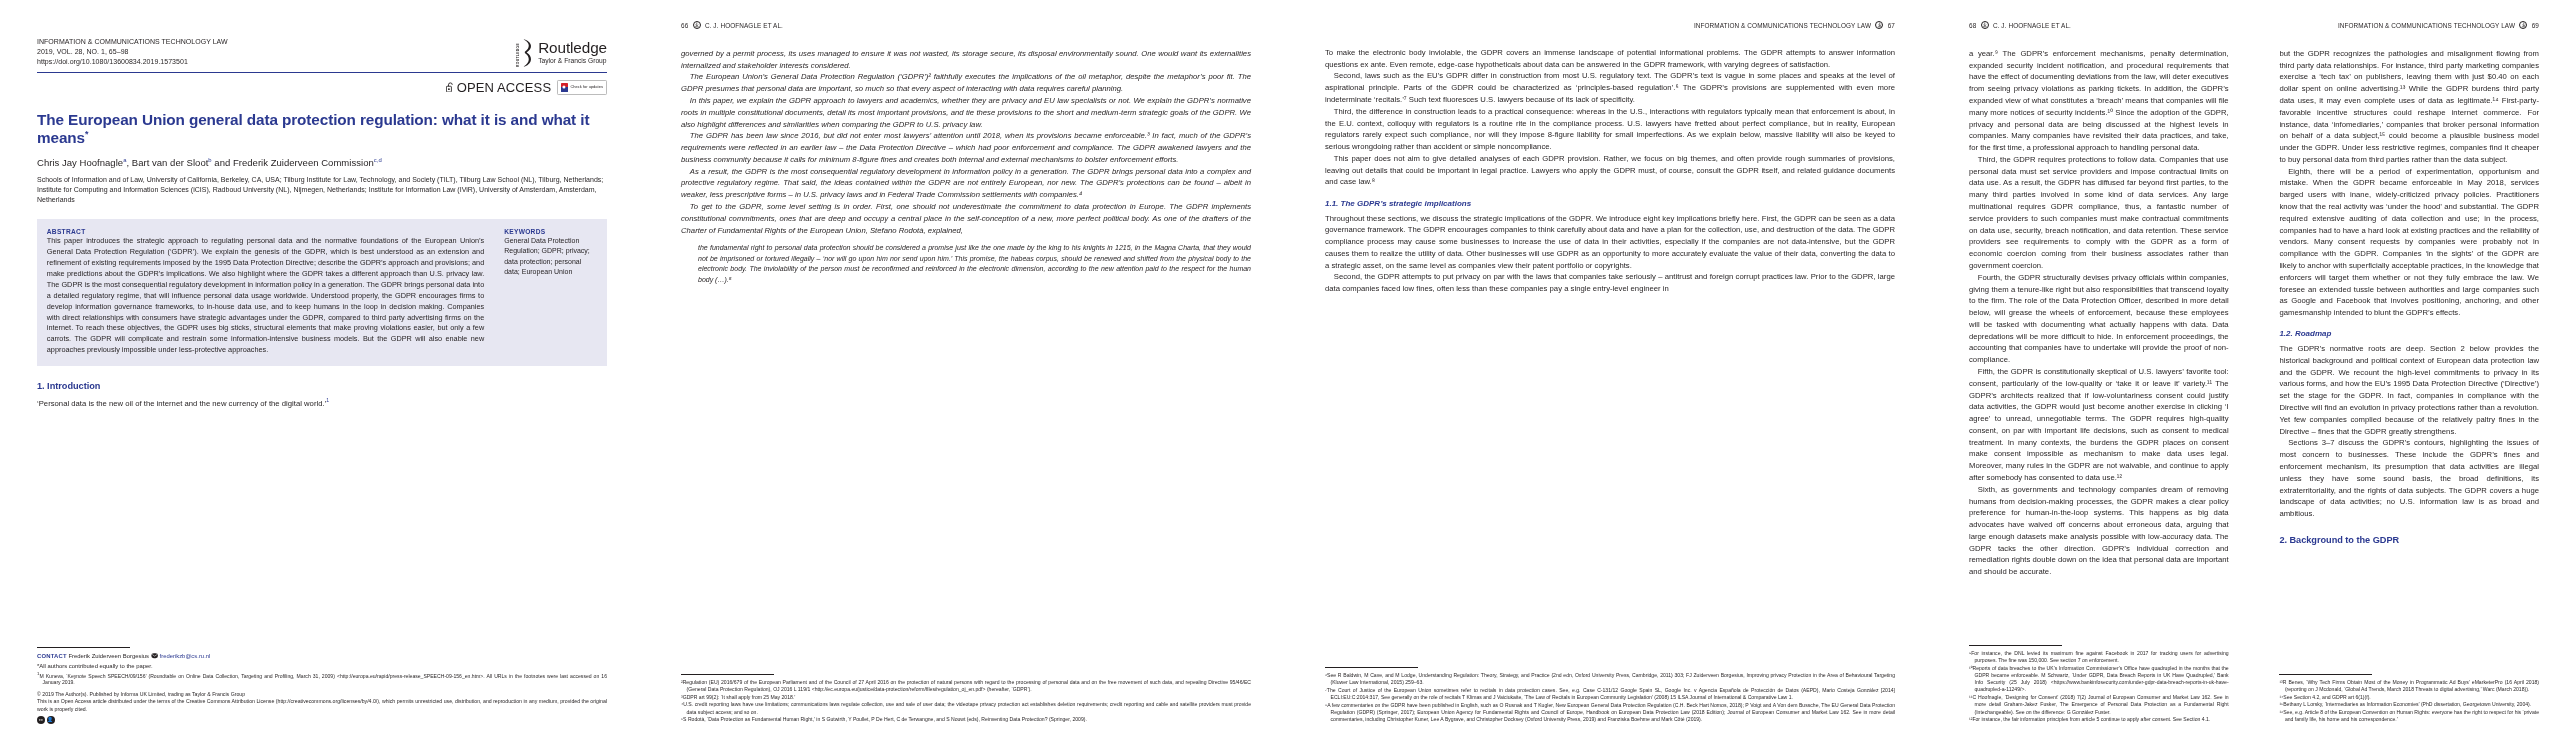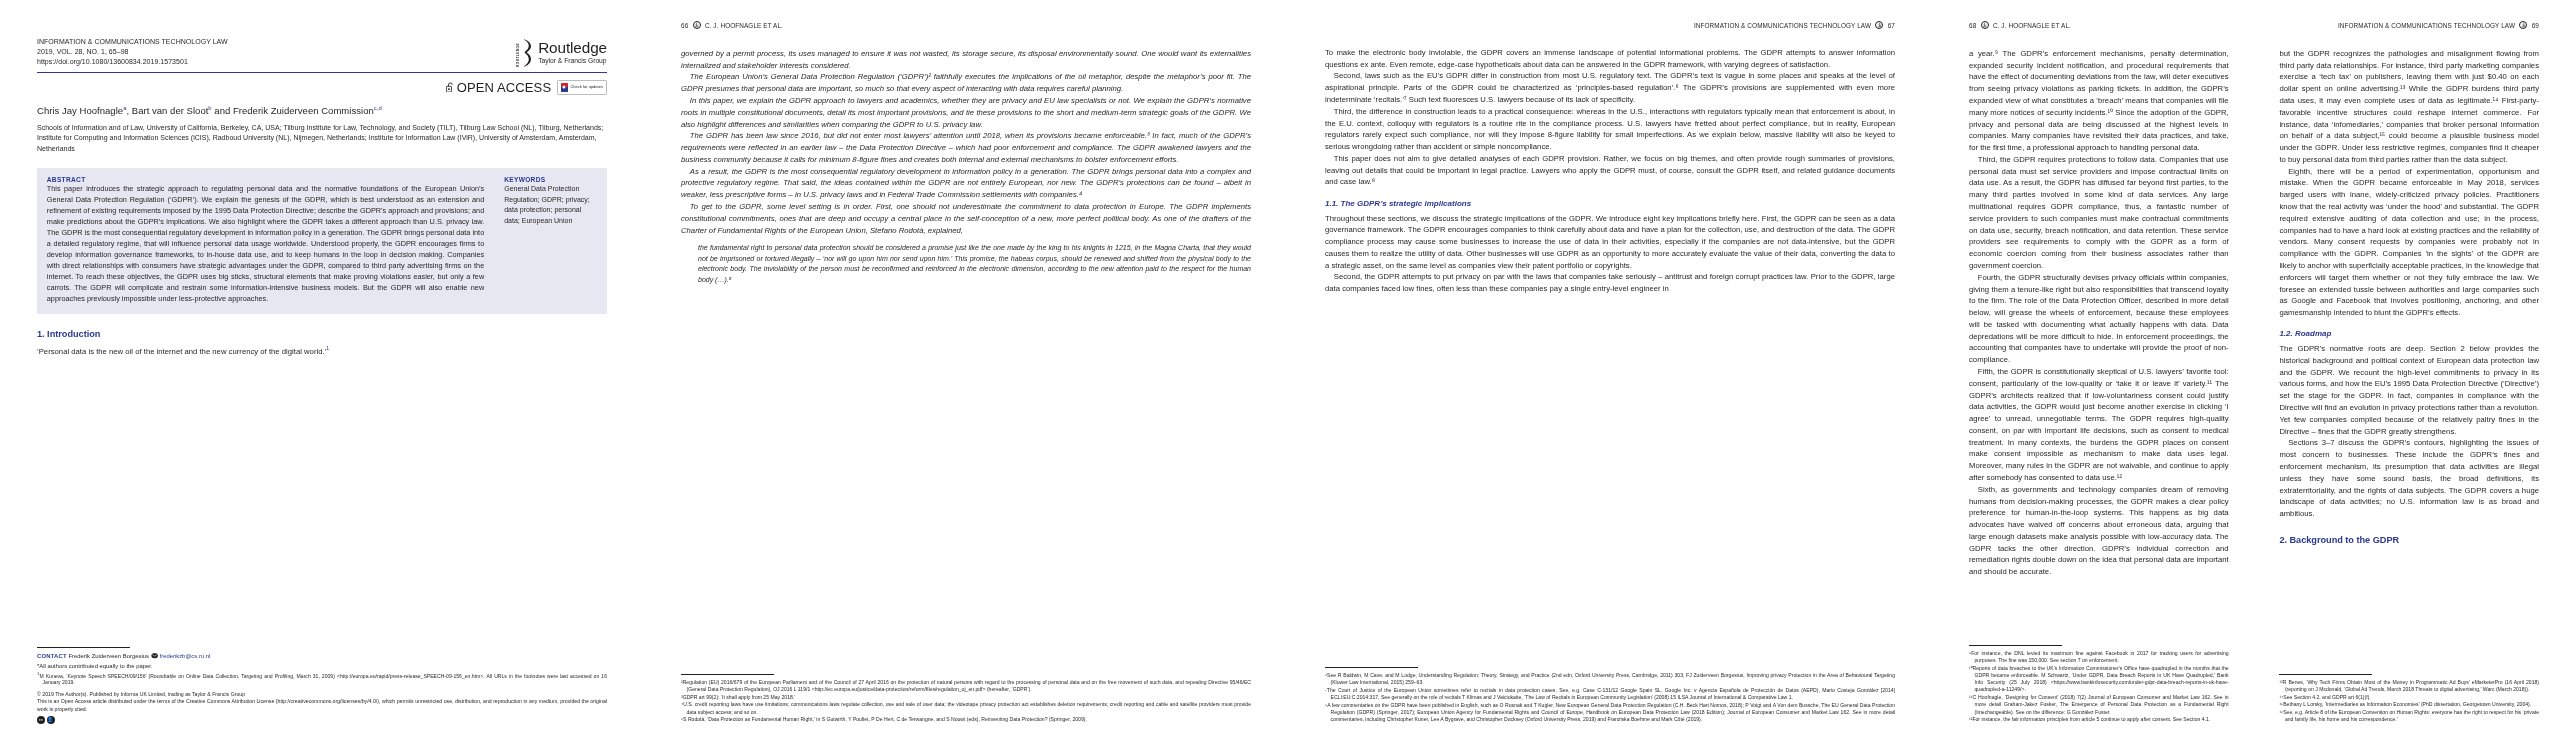--- a/index.html
+++ b/index.html
@@ -245,20 +245,23 @@
           </svg>
         </span>
         <span>OPEN ACCESS</span>
       </div>
       <div class="checkupdates">
         <span class="cu-logo"></span>
         <span class="cu-text">Check for updates</span>
       </div>
     </div>
 
+    <h1 class="paper-title">
+      <span>The European Union general data protection regulation: what it is and what it means</span><sup>*</sup>
+    </h1>
 
     <div class="authors">
       <span>Chris Jay Hoofnagle</span><sup>a</sup><span>, Bart van der Sloot</span><sup>b</sup><span> and  Frederik Zuiderveen Commission</span><sup>c,d</sup>
     </div>
 
     <div class="affil">Schools of Information and of Law, University of California, Berkeley, CA, USA; Tilburg Institute for Law, Technology, and Society (TILT), Tilburg Law School (NL), Tilburg, Netherlands; Institute for Computing and Information Sciences (iCIS), Radboud University (NL), Nijmegen, Netherlands; Institute for Information Law (IViR), University of Amsterdam, Amsterdam, Netherlands</div>
 
     <div class="abstract-wrap">
       <div class="abstract-col">
         <div class="box-head">ABSTRACT</div>

